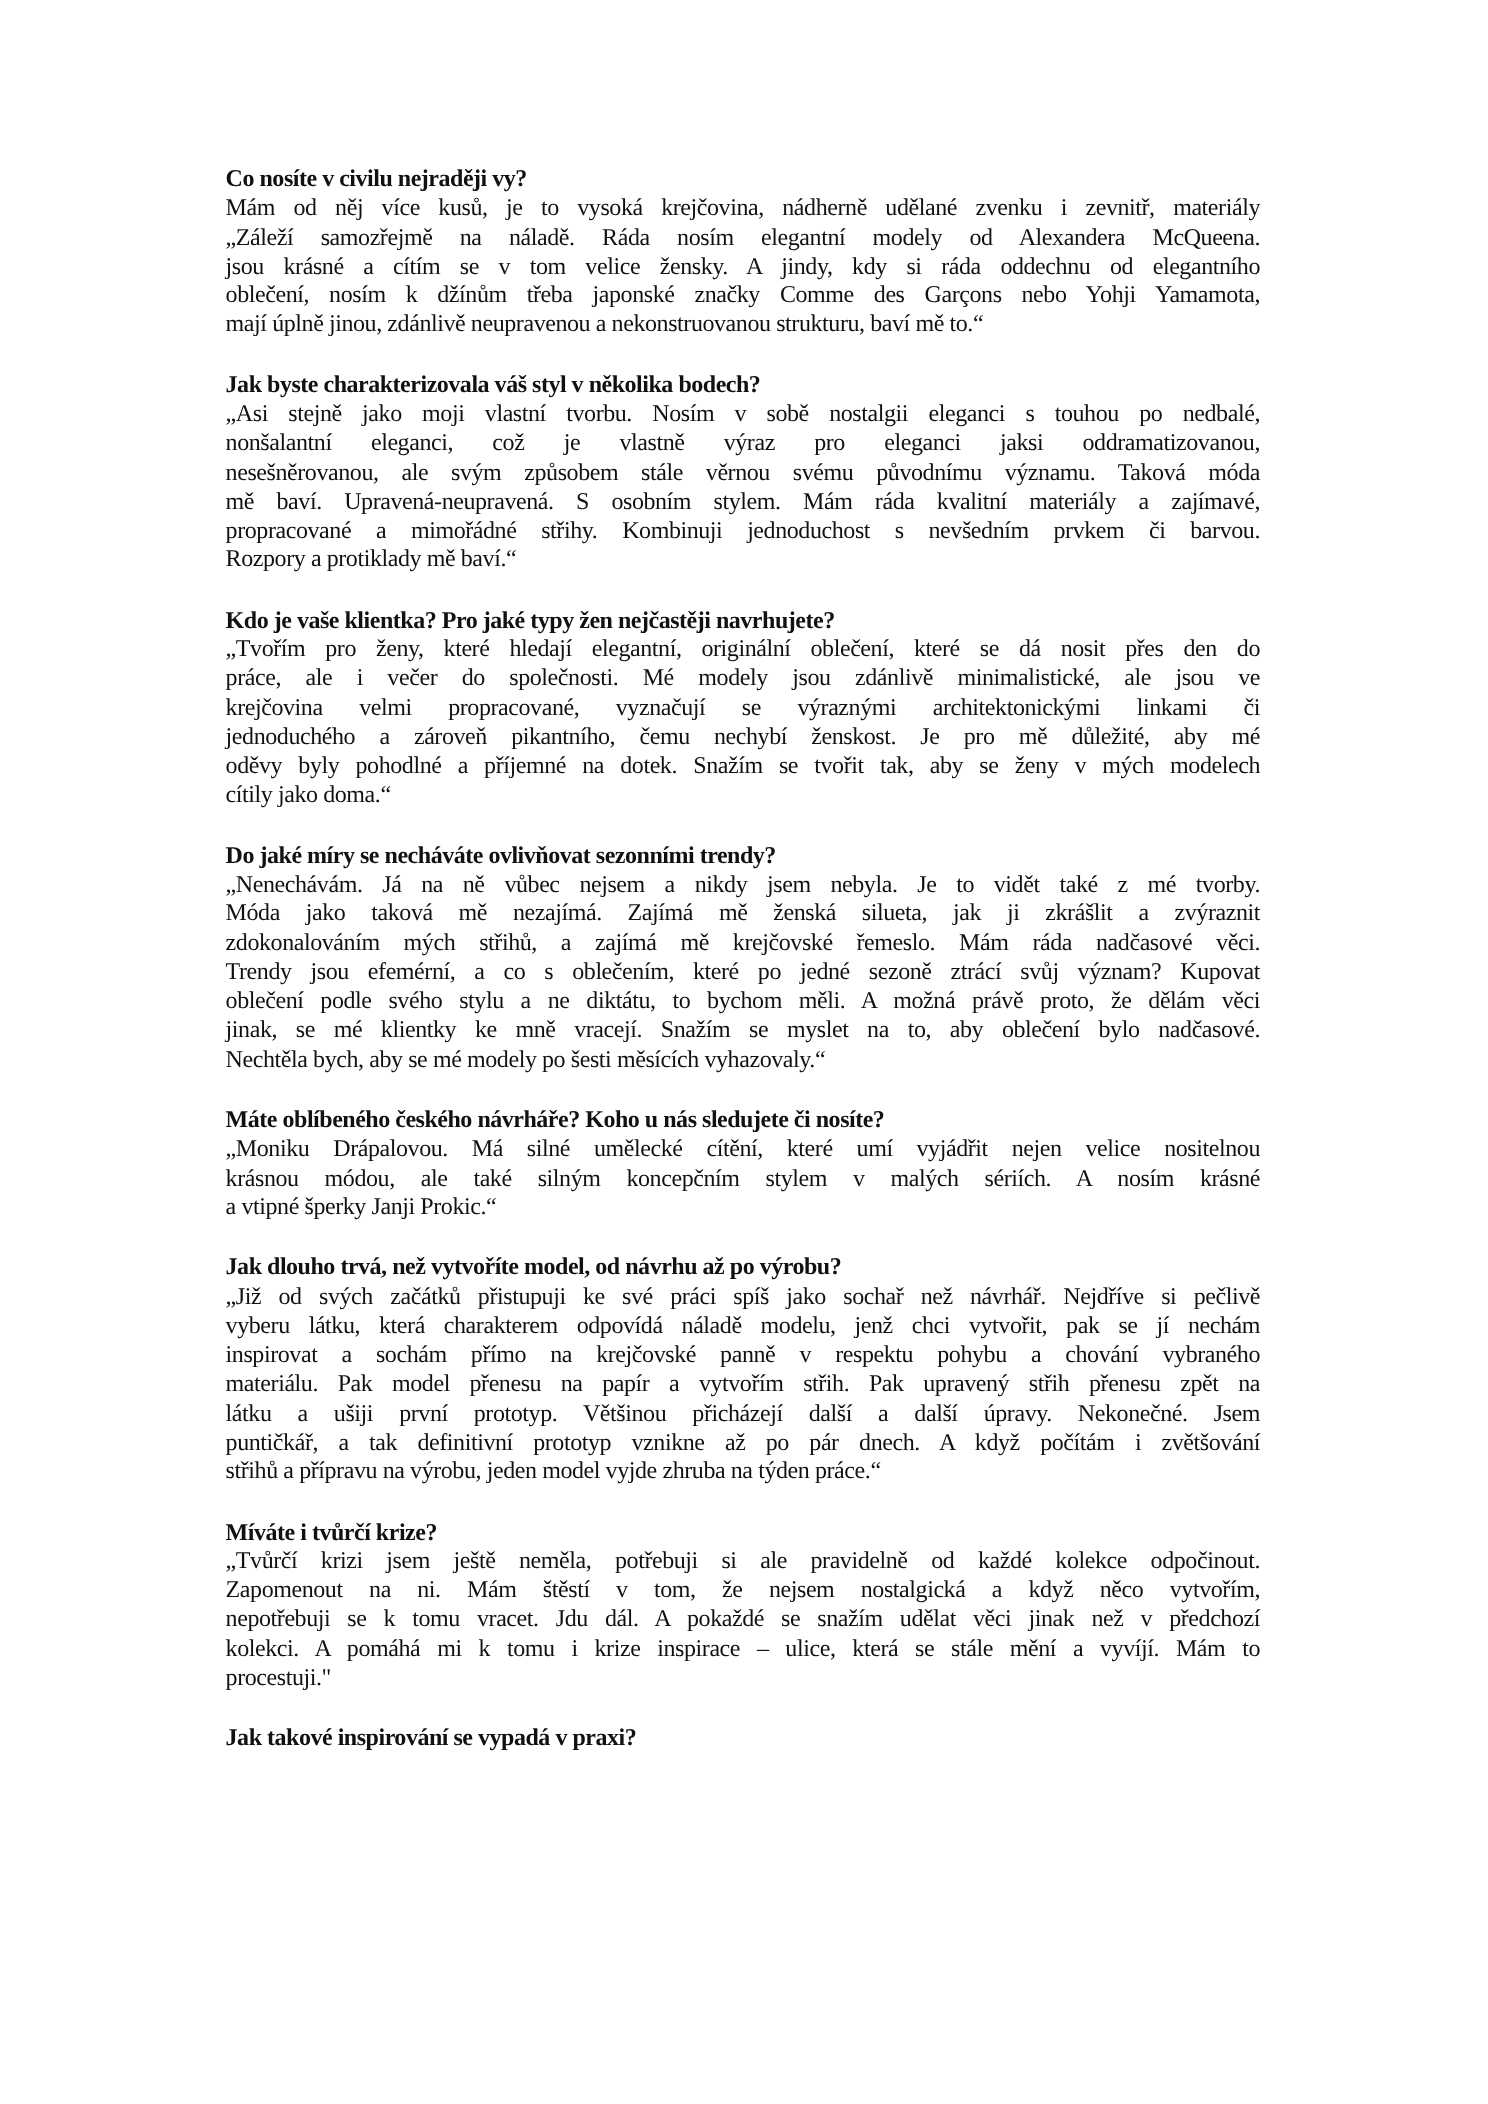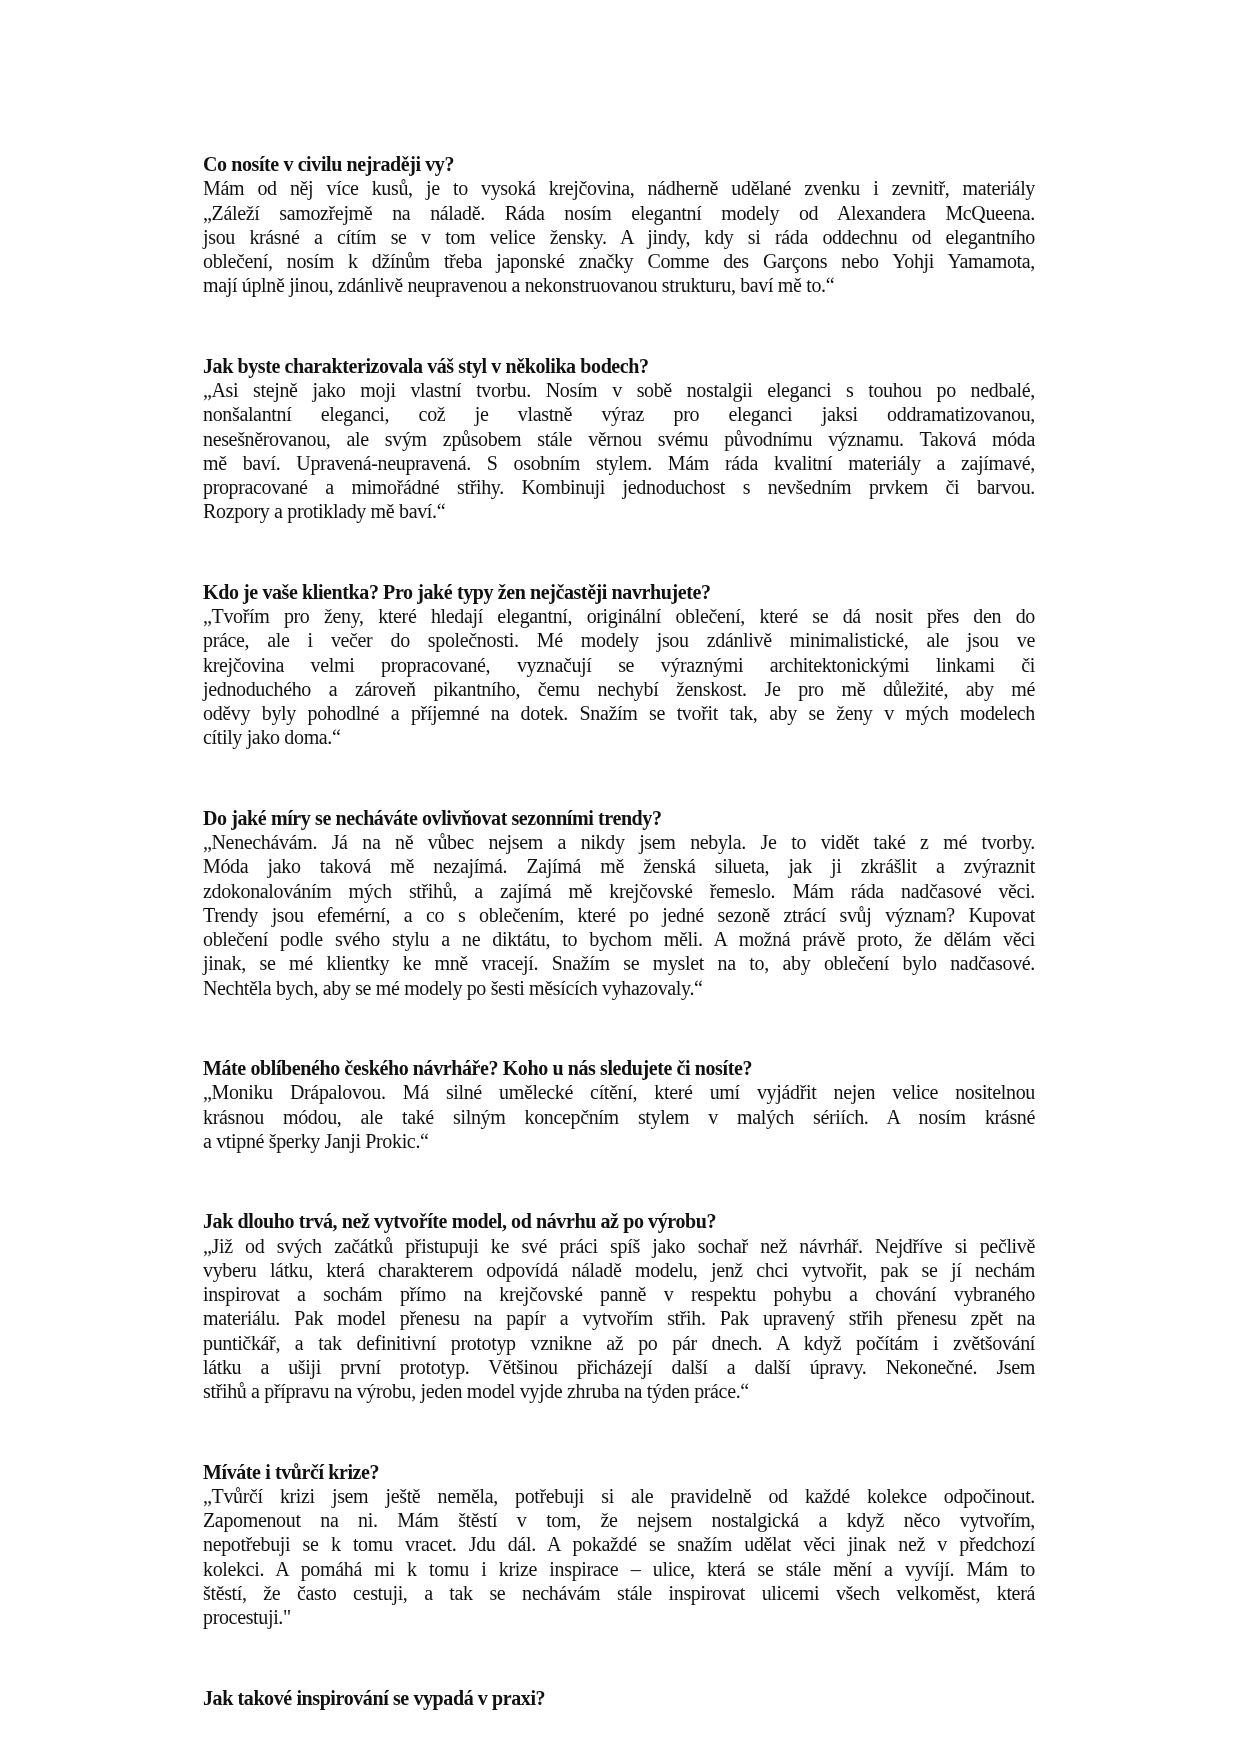--- a/index.html
+++ b/index.html
@@ -5,21 +5,21 @@
   html, body { margin: 0; padding: 0; background: #ffffff; }
   body { width: 1240px; height: 1753px; position: relative; overflow: hidden; }
   .page { position: absolute; left: 0; top: 0; width: 1240px; height: 1753px; background: #fff; }
   .col { position: absolute; left: 187px; top: 136px; width: 864px;
          font-family: "Liberation Serif", "DejaVu Serif", serif; color: #111; }
   .line { height: 24.25px; line-height: 24.25px; font-size: 20px; white-space: nowrap;
           text-align: justify; text-align-last: justify; letter-spacing: -0.35px; word-spacing: 0px; }
   .line.last { text-align-last: left; }
   .q { font-weight: bold; text-align-last: left; letter-spacing: -0.4px; }
   .gap { height: 24.25px; }
-  .section { margin: 16px; }
+  .section { margin: 1px; }
 </style>
 </head>
 <body>
 
 <div class="page">
   <div class="col" id="col">
 
     <div class="section">
       <div class="line q">Co nosíte v civilu nejraději vy?</div>
       <div class="line">Mám od něj více kusů, je to vysoká krejčovina, nádherně udělané zvenku i zevnitř, materiály</div>
@@ -71,33 +71,32 @@
       <div class="line last">a vtipné šperky Janji Prokic.“</div>
     </div>
     <div class="gap"></div>
 
     <div class="section">
       <div class="line q">Jak dlouho trvá, než vytvoříte model, od návrhu až po výrobu?</div>
       <div class="line">„Již od svých začátků přistupuji ke své práci spíš jako sochař než návrhář. Nejdříve si pečlivě</div>
       <div class="line">vyberu látku, která charakterem odpovídá náladě modelu, jenž chci vytvořit, pak se jí nechám</div>
       <div class="line">inspirovat a sochám přímo na krejčovské panně v respektu pohybu a chování vybraného</div>
       <div class="line">materiálu. Pak model přenesu na papír a vytvořím střih. Pak upravený střih přenesu zpět na</div>
+      <div class="line">látku a ušiji první prototyp. Většinou přicházejí další a další úpravy. Nekonečné. Jsem</div>
       <div class="line">puntičkář, a tak definitivní prototyp vznikne až po pár dnech. A když počítám i zvětšování</div>
-      <div class="line">látku a ušiji první prototyp. Většinou přicházejí další a další úpravy. Nekonečné. Jsem</div>
       <div class="line last">střihů a přípravu na výrobu, jeden model vyjde zhruba na týden práce.“</div>
     </div>
     <div class="gap"></div>
 
     <div class="section">
       <div class="line q">Míváte i tvůrčí krize?</div>
       <div class="line">„Tvůrčí krizi jsem ještě neměla, potřebuji si ale pravidelně od každé kolekce odpočinout.</div>
       <div class="line">Zapomenout na ni. Mám štěstí v tom, že nejsem nostalgická a když něco vytvořím,</div>
       <div class="line">nepotřebuji se k tomu vracet. Jdu dál. A pokaždé se snažím udělat věci jinak než v předchozí</div>
       <div class="line">kolekci. A pomáhá mi k tomu i krize inspirace – ulice, která se stále mění a vyvíjí. Mám to</div>
-      <div class="line">štěstí, že často cestuji, a tak se nechávám stále inspirovat ulicemi všech velkoměst, která</div>
       <div class="line last">procestuji."</div>
     </div>
     <div class="gap"></div>
 
     <div class="section">
       <div class="line q">Jak takové inspirování se vypadá v praxi?</div>
     </div>
   </div>
 </div>
 

